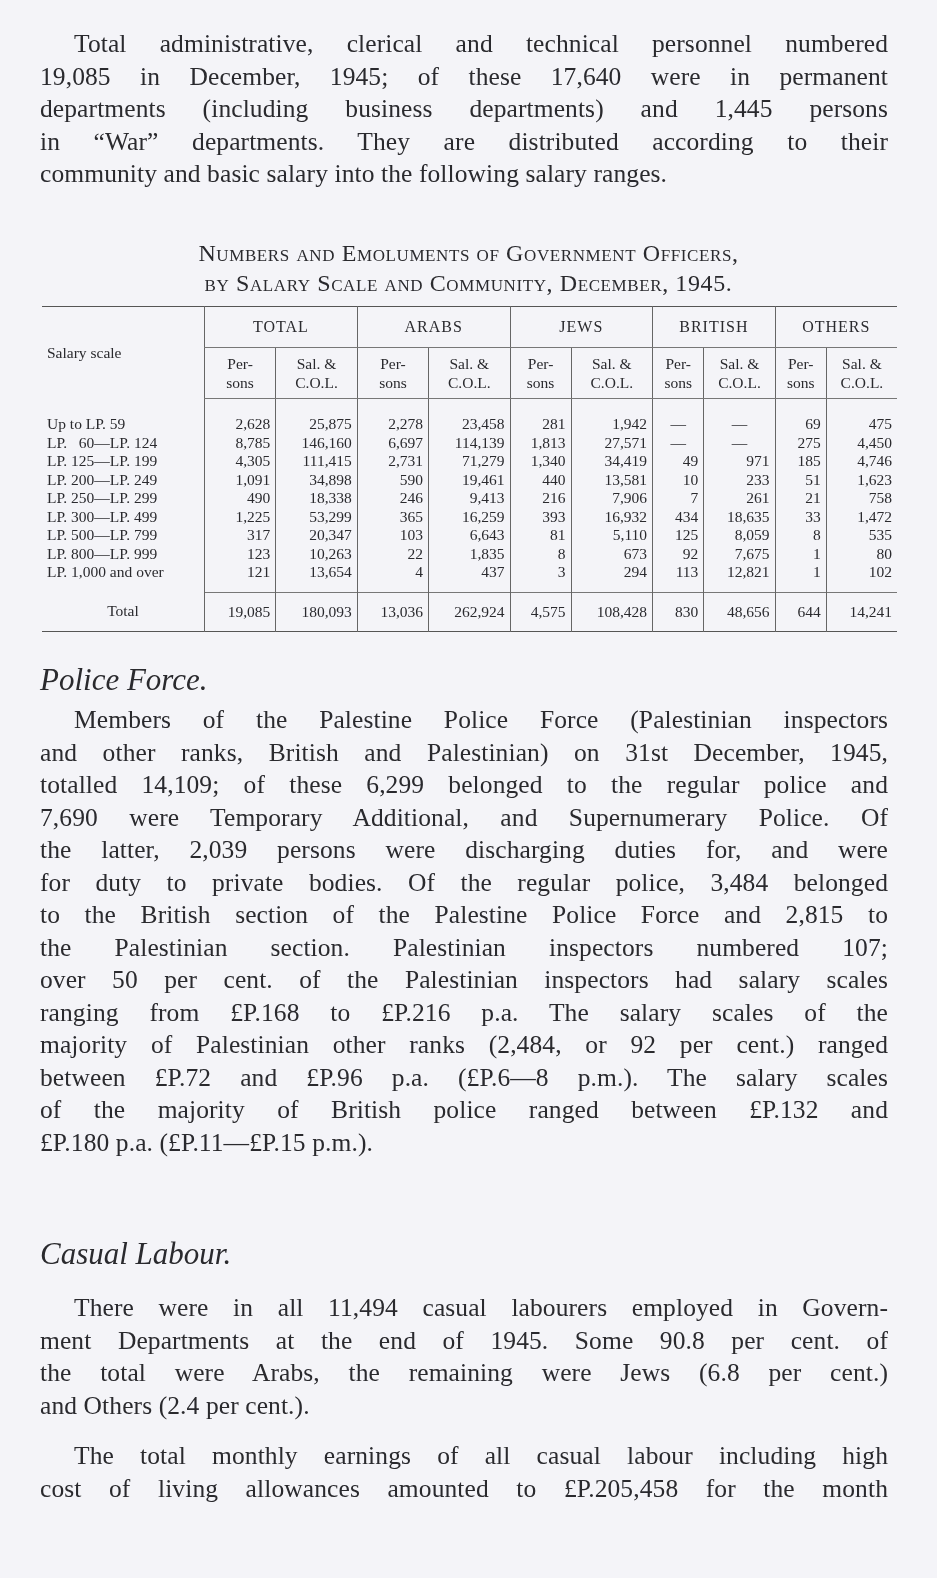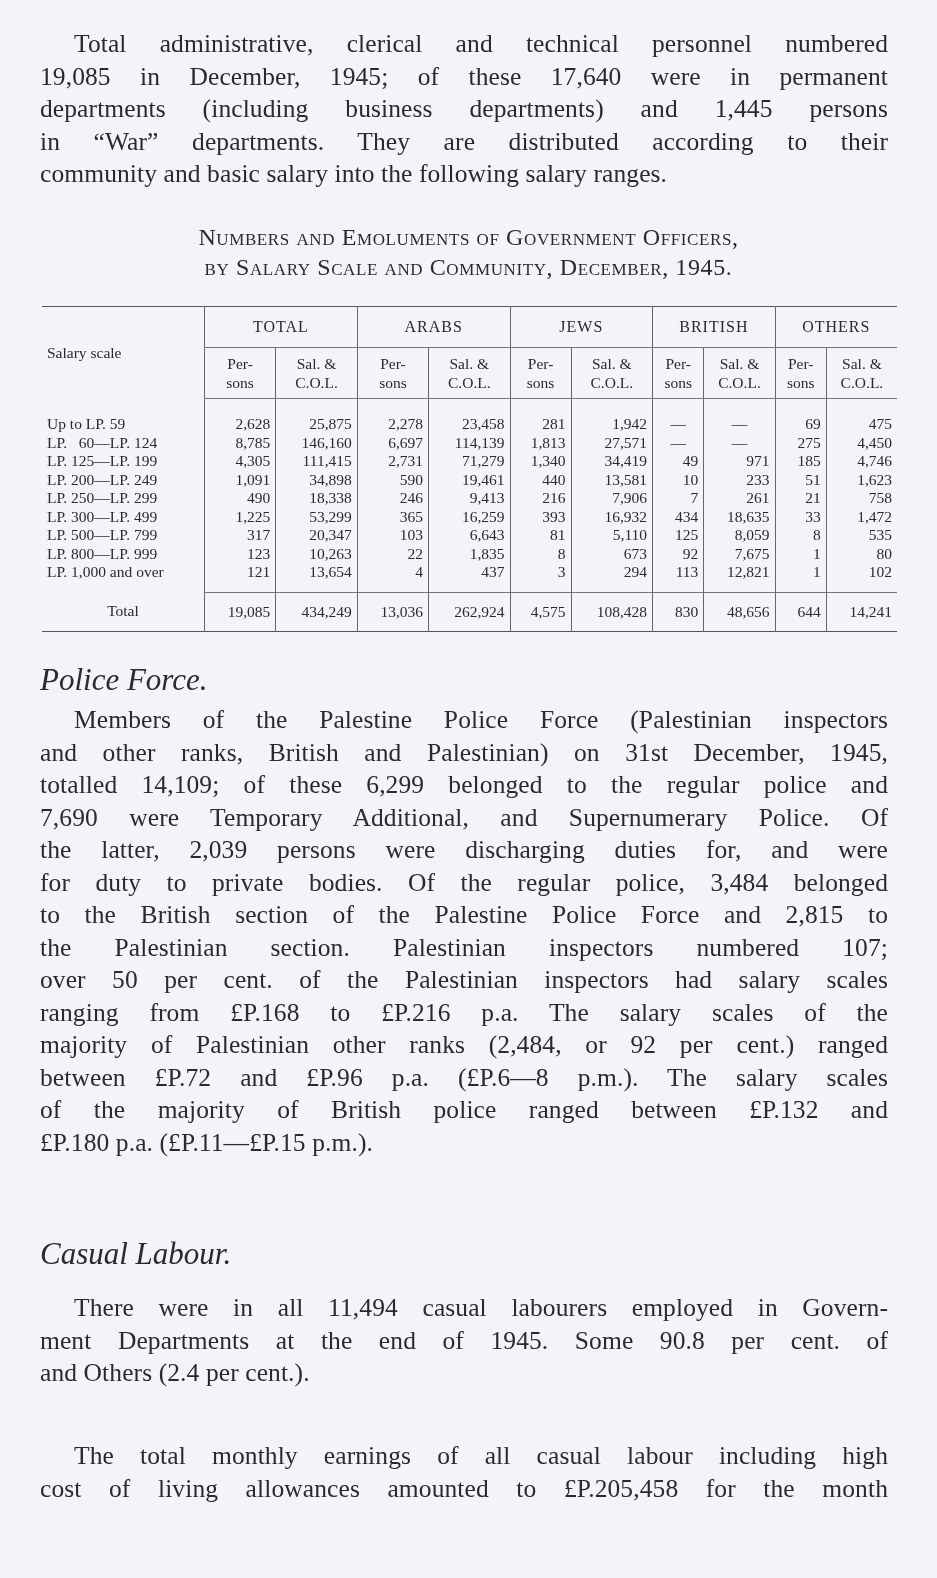--- a/index.html
+++ b/index.html
@@ -21,21 +21,21 @@
   .para .line { display: block; text-align: justify; text-align-last: justify; white-space: nowrap; }
   .para .line.last { text-align-last: left; }
   .heading-it {
     position: absolute; left: 40px;
     font-family: Liberation Serif, serif; font-style: italic;
     font-size: 31px;
   }
   .caption {
     position: absolute; left: 0; width: 937px; text-align: center;
     font-family: "Liberation Serif", serif; font-size: 24px;
-    font-variant: small-caps; letter-spacing: 0.6px; line-height: 30px;
+    font-variant: small-caps; letter-spacing: 0.6px; line-height: 30px; margin-top: 16px;
   }
   table.stats {
     position: absolute; left: 42px; top: 306px; width: 855px;
     border-collapse: collapse;
     font-family: "Liberation Serif", serif; font-size: 15.5px;
   }
   table.stats th, table.stats td { padding: 0 5px; }
   table.stats th { font-weight: normal; }
   .topline { border-top: 1.5px solid #555; }
   .botline { border-bottom: 1.5px solid #555; }
@@ -237,21 +237,21 @@
           <td class="vl"></td>
           <td class="vl"></td>
           <td class="vl"></td>
           <td class="vl"></td>
           <td class="vl"></td>
           <td class="vl"></td>
         </tr>
         <tr class="total botline">
           <td class="label">Total</td>
           <td class="num vl">19,085</td>
-          <td class="num vl">434,249</td>
+          <td class="num vl">180,093</td>
           <td class="num vl">13,036</td>
           <td class="num vl">262,924</td>
           <td class="num vl">4,575</td>
           <td class="num vl">108,428</td>
           <td class="num vl">830</td>
           <td class="num vl">48,656</td>
           <td class="num vl">644</td>
           <td class="num vl">14,241</td>
         </tr>
       </tbody>
@@ -272,20 +272,21 @@
       <span class="line">majority of Palestinian other ranks (2,484, or 92 per cent.) ranged</span>
       <span class="line">between £P.72 and £P.96 p.a. (£P.6—8 p.m.).  The salary scales</span>
       <span class="line">of the majority of British police ranged between £P.132 and</span>
       <span class="line last">£P.180 p.a. (£P.11—£P.15 p.m.).</span>
     </div>
 
   <div class="heading-it" style="top:1236px;">Casual Labour.</div>
   <div class="para" id="casual-para1" style="top:1292px;">
       <span class="line" style="padding-left: 34px;">There were in all 11,494 casual labourers employed in Govern-</span>
       <span class="line">ment Departments at the end of 1945.  Some 90.8 per cent. of</span>
+      <span class="line">the total were Arabs, the remaining were Jews (6.8 per cent.)</span>
       <span class="line last">and Others (2.4 per cent.).</span>
     </div>
   <div class="para" id="casual-para2" style="top:1440px;">
       <span class="line" style="padding-left: 34px;">The total monthly earnings of all casual labour including high</span>
       <span class="line">cost of living allowances amounted to £P.205,458 for the month</span>
     </div>
 
   <div class="pagenum">90</div>
 </div>
 

